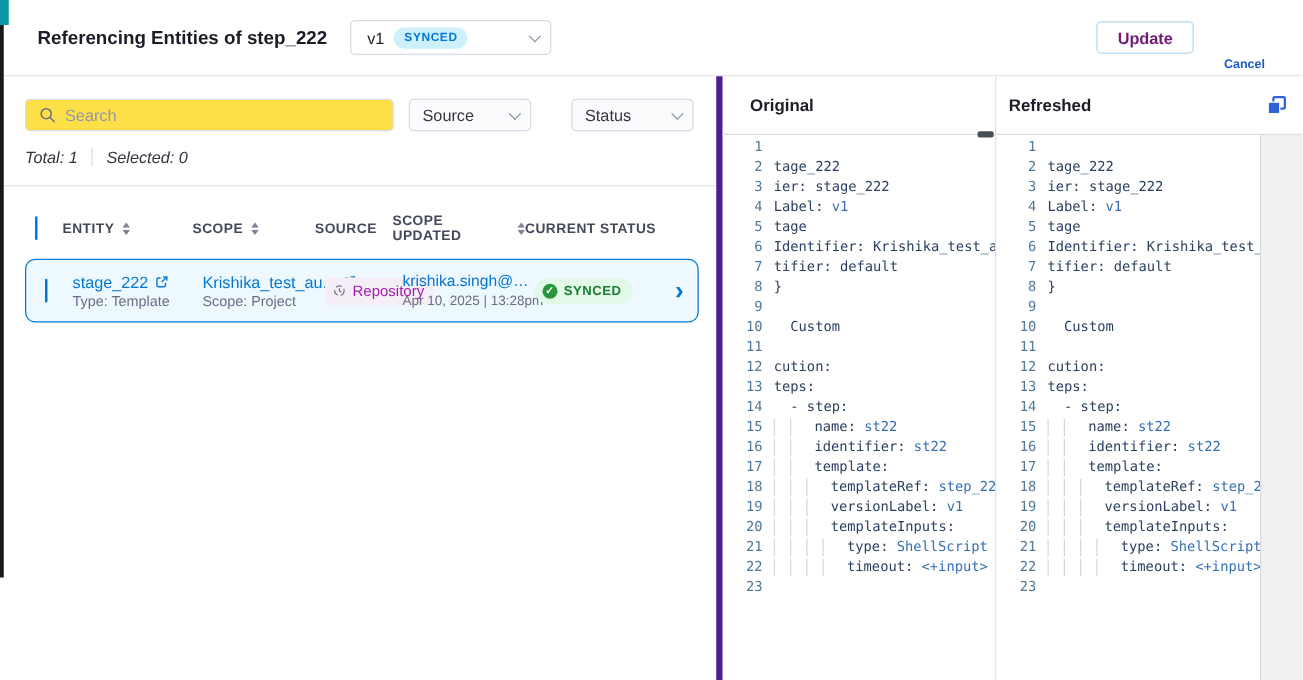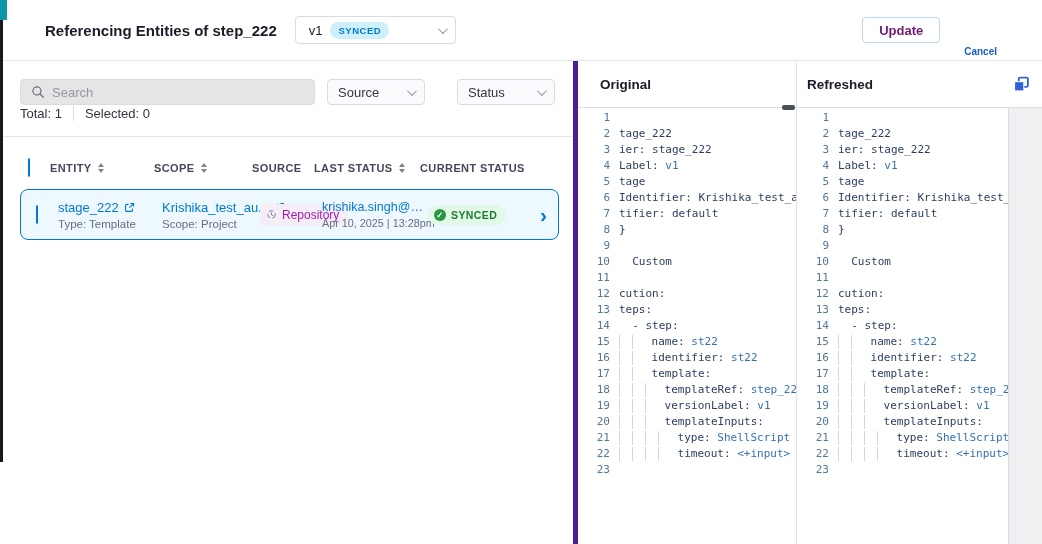--- a/index.html
+++ b/index.html
@@ -7,42 +7,42 @@
   body {
     font-family: "Liberation Sans", sans-serif;
     background:#ffffff; color:#22222a;
     position:relative; overflow:hidden;
   }
   
   .edge-teal { position:absolute; left:0; top:0; width:7px; height:20px; background:#0d96a8; z-index:30; }
   .edge-dark { position:absolute; left:0; top:20px; width:3px; height:442px; background:#17191d; z-index:30; }
 
   
-  .topbar { height:61px; display:flex; align-items:center; padding:0 45px; border-bottom:1px solid #e6e6ec; background:#fff; }
+  .topbar { height:61px; display:flex; align-items:center; padding:0 30px; border-bottom:1px solid #e6e6ec; background:#fff; }
   .page-title { font-size:15px; font-weight:700; color:#1c1c28; }
   .version-select { margin-left:18px; width:161px; height:28px; border:1px solid #d9dae5; border-radius:4px; display:flex; align-items:center; padding:0 10px 0 13px; cursor:pointer; background:#fff; }
   .version-value { font-size:13px; color:#22222a; }
   .stable-badge { margin-left:8px; background:#cdf0fb; color:#0278d5; font-size:9.5px; font-weight:700; letter-spacing:.5px; padding:3px 8px; border-radius:10px; }
   .chev { width:7px; height:7px; border-right:1.5px solid #8f90a6; border-bottom:1.5px solid #8f90a6; transform:rotate(45deg) translateY(-2px); margin-left:auto; }
   .topbar-spacer { flex:1; }
   .update-btn { height:26px; padding:0 16px; background:#fff; border:1px solid #b6d7f5; border-radius:4px; color:#701a75; font-size:13px; font-weight:600; cursor:default; font-family:inherit; }
   .cancel-btn { margin-left:24px; background:none; border:none; color:#1a5dc8; font-size:10px; font-weight:700; cursor:pointer; font-family:inherit;margin-top:43px; }
 
   
   .main { display:flex; height:483px; }
   .left { width:573px; flex:none; padding:18px 18px 0 20px; }
 
   .toolbar-row { display:flex; gap:12px; }
-  .search-box { flex:1; height:26px; border:1px solid #d9dae5; border-radius:4px; display:flex; align-items:center; padding:0 10px; gap:7px; background:#e5e5e5; }
+  .search-box { flex:1; height:26px; border:1px solid #d9dae5; border-radius:4px; display:flex; align-items:center; padding:0 10px; gap:7px; background:#fde047; }
   .search-box input { border:none; outline:none; flex:1; font-size:13px; color:#22222a; font-family:inherit; background:transparent; }
   .search-box input::placeholder { color:#9596aa; }
   .dropdown { width:98px; height:26px; flex:none; background:#fafbfc; border:1px solid #d9dae5; border-radius:4px; display:flex; align-items:center; padding:0 10px; font-size:13px; color:#34353f; cursor:pointer; }
   .dropdown + .dropdown { margin-left:20px; }
 
-  .totals { margin-top:1px; display:flex; align-items:flex-end; gap:11px; font-size:13px; color:#33343f; }
+  .totals { margin-top:13px; display:flex; align-items:flex-end; gap:11px; font-size:13px; color:#33343f;font-style:italic; }
   .vline { width:1px; height:15px; background:#d9dae5; }
 
   .hr { height:1px; background:#e6e6ec; margin:15px -18px 0 -20px; }
 
   
   .thead { display:flex; align-items:center; margin-top:22px; padding-left:8px; }
   .th { font-size:11px; font-weight:700; letter-spacing:.4px; color:#45485a; display:flex; align-items:center; gap:6px; }
   .col-cb { width:22px; flex:none; }
   .col-entity { width:104px; flex:none; }
   .col-scope { width:98px; flex:none; }
@@ -152,21 +152,21 @@
         <span>SCOPE</span>
         <span class="sort">
             <i class="tri up"></i>
             <i class="tri down"></i>
           </span>
       </div>
       <div class="th col-source">
         <span>SOURCE</span>
       </div>
       <div class="th col-updated">
-        <span>LAST STATUS</span>
+        <span>SCOPE UPDATED</span>
         <span class="sort">
             <i class="tri up"></i>
             <i class="tri down"></i>
           </span>
       </div>
       <div class="th col-status">
         <span>CURRENT STATUS</span>
       </div>
     </div>
 

